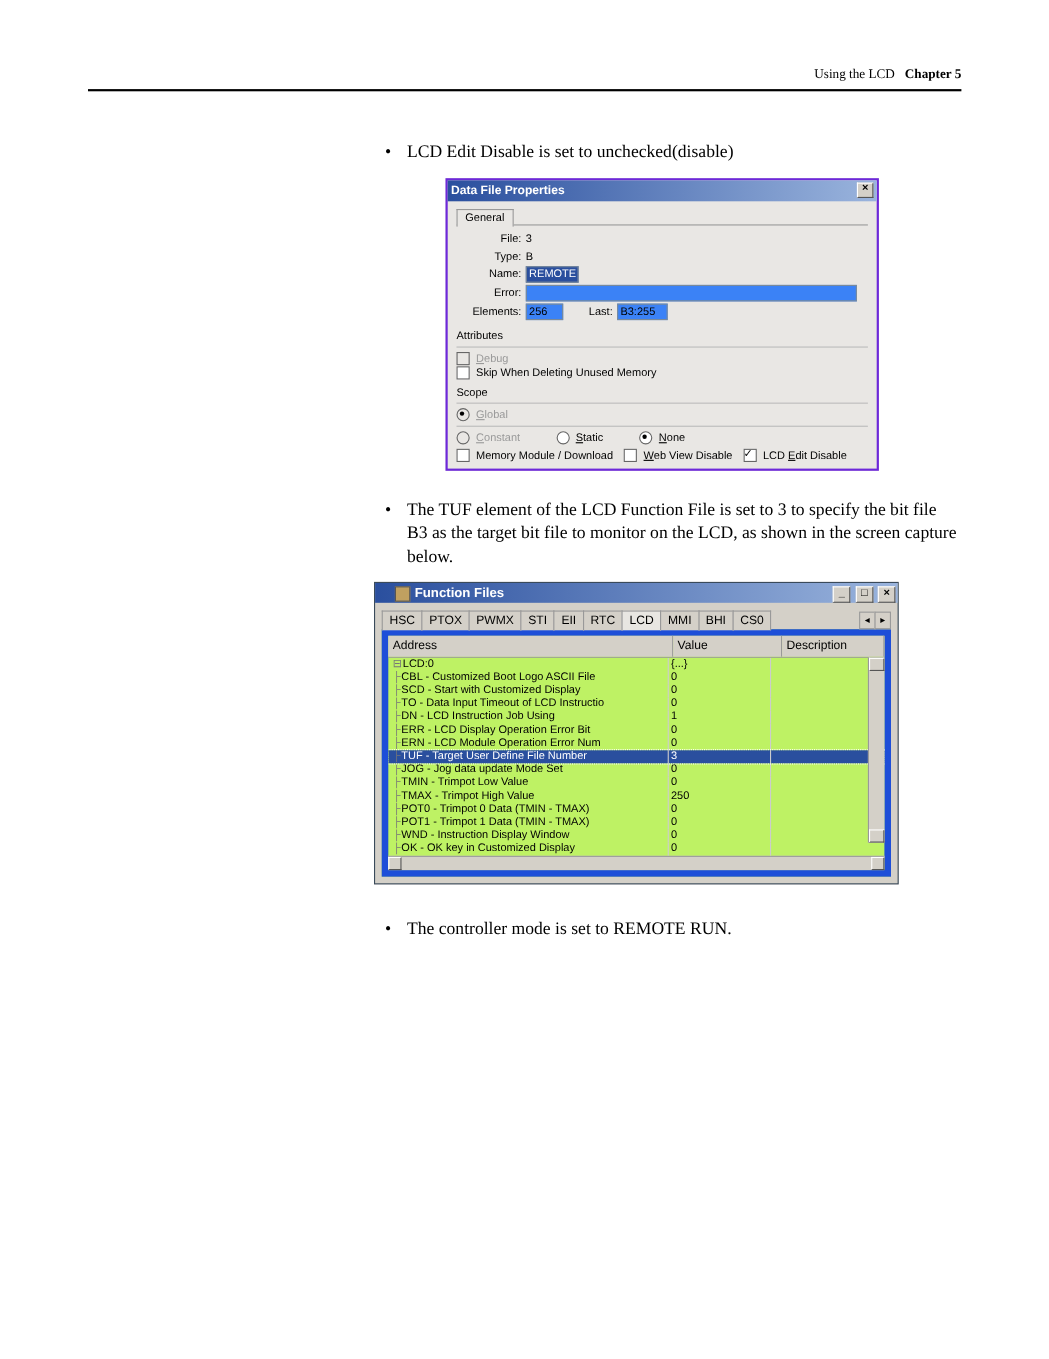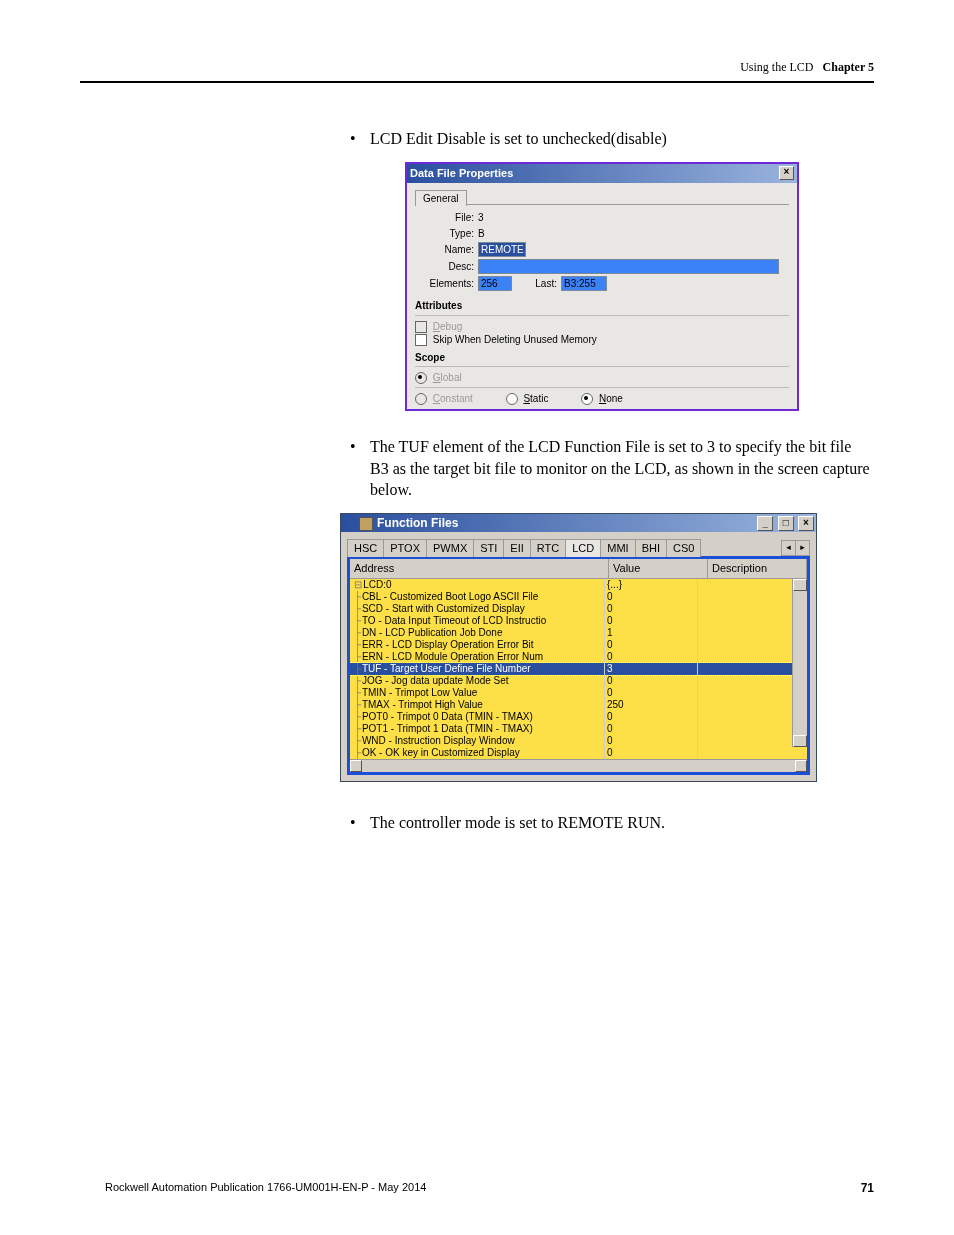--- a/index.html
+++ b/index.html
@@ -104,21 +104,21 @@
     background: #3b82f6;
     border: 1px solid #7a8a9a;
     height: 13px;
     padding: 0 2px;
     font-size: 10px;
     line-height: 13px;
     overflow: hidden;
     white-space: nowrap;
   }
   .sel { background: #2a4f9e; color: #fff; }
-  .group-lbl { font-size: 10px; margin: 4px 0 2px 0; color:#000;font-weight:bold; }
+  .group-lbl { font-size: 10px; margin: 4px 0 2px 0; color:#000; }
   .group-sep { border-top:1px solid #bbb; margin:2px 0 4px 0; }
   .grey-text { color: #9a9a9a; }
   .chk, .rad {
     display: inline-block;
     width: 10px; height: 10px;
     vertical-align: middle;
     margin-right: 3px;
     border: 1px solid #666;
     background: #fff;
     position: relative;
@@ -187,21 +187,21 @@
   }
   .ff-tab.active { background:#e8e6e2; z-index:2; }
   .ff-tab-lr {
     margin-left:auto; display:flex;
   }
   .ff-tab-lr span{
     width:13px; height:14px; background:#d4d0c8;
     border:1px solid #999; text-align:center; line-height:12px;
     font-size:9px; margin-left:-1px;
   }
-  .ff-panel { border:3px solid #1d4ed8; background:#fde047; }
+  .ff-panel { border:6px solid #1d4ed8; background:#bef264; }
   .ff-cols {
     display:flex; font-size:11px;
     border-bottom:1px solid #999;
   }
   .ff-cols div{
     padding:2px 4px;
     background:#d4d0c8;
     border-right:1px solid #999;
   }
   .ff-col1{ flex:0 0 250px; }
@@ -286,21 +286,21 @@
           </div>
           <div class="form-row">
             <span class="lbl">Type:</span>
             <span>B</span>
           </div>
           <div class="form-row">
             <span class="lbl">Name:</span>
             <span class="inlike sel" style="width:42px">REMOTE</span>
           </div>
           <div class="form-row">
-            <span class="lbl">Desc:</span>
+            <span class="lbl">Error:</span>
             <span class="inlike" style="width:295px"></span>
           </div>
           <div class="form-row">
             <span class="lbl">Elements:</span>
             <span class="inlike" style="width:28px">256</span>
             <span style="width:45px; text-align:right; padding-right:4px">Last:</span>
             <span class="inlike" style="width:40px">B3:255</span>
           </div>
         </div>
 
@@ -325,20 +325,34 @@
         <div class="group-sep"></div>
         <div>
           <span class="rad dis"></span>
           <span class="grey-text"><span class="u">C</span>onstant</span>
           <span style="margin-left:30px"></span>
           <span class="rad"></span>
           <span><span class="u">S</span>tatic</span>
           <span style="margin-left:30px"></span>
           <span class="rad on"></span>
           <span><span class="u">N</span>one</span>
+        </div>
+        <div style="margin-top:3px; display:flex; gap:10px;">
+          <span>
+            <span class="chk"></span>
+            <span>Memory Module / Download</span>
+          </span>
+          <span>
+            <span class="chk"></span>
+            <span><span class="u">W</span>eb View Disable</span>
+          </span>
+          <span>
+            <span class="chk on"></span>
+            <span>LCD <span class="u">E</span>dit Disable</span>
+          </span>
         </div>
       </div>
     </div>
   </div>
 
   <div class="bullet-row">
     <div class="dot">•</div>
     <div class="txt">The TUF element of the LCD Function File is set to 3 to specify the bit file B3 as the target bit file to monitor on the LCD, as shown in the screen capture below.</div>
   </div>
 
@@ -392,21 +406,21 @@
                     <div class="c1"><span class="tree-pre">├ </span><span>SCD - Start with Customized Display</span></div>
                     <div class="c2">0</div>
                     <div class="c3"></div>
                   </div>
                   <div class="gr-row">
                     <div class="c1"><span class="tree-pre">├ </span><span>TO - Data Input Timeout of LCD Instructio</span></div>
                     <div class="c2">0</div>
                     <div class="c3"></div>
                   </div>
                   <div class="gr-row">
-                    <div class="c1"><span class="tree-pre">├ </span><span>DN - LCD Publication Job Done</span></div>
+                    <div class="c1"><span class="tree-pre">├ </span><span>DN - LCD Instruction Job Using</span></div>
                     <div class="c2">1</div>
                     <div class="c3"></div>
                   </div>
                   <div class="gr-row">
                     <div class="c1"><span class="tree-pre">├ </span><span>ERR - LCD Display Operation Error Bit</span></div>
                     <div class="c2">0</div>
                     <div class="c3"></div>
                   </div>
                   <div class="gr-row">
                     <div class="c1"><span class="tree-pre">├ </span><span>ERN - LCD Module Operation Error Num</span></div>
@@ -464,18 +478,14 @@
       </div>
     </div>
   </div>
 
   <div class="bullet-row" style="margin-top:30px">
     <div class="dot">•</div>
     <div class="txt">The controller mode is set to REMOTE RUN.</div>
   </div>
 </div>
 
-<div class="footer">
-  <span>Rockwell Automation Publication 1766-UM001H-EN-P - May 2014</span>
-  <span class="pg">71</span>
+
 </div>
 
-</div>
-
 </body></html>

